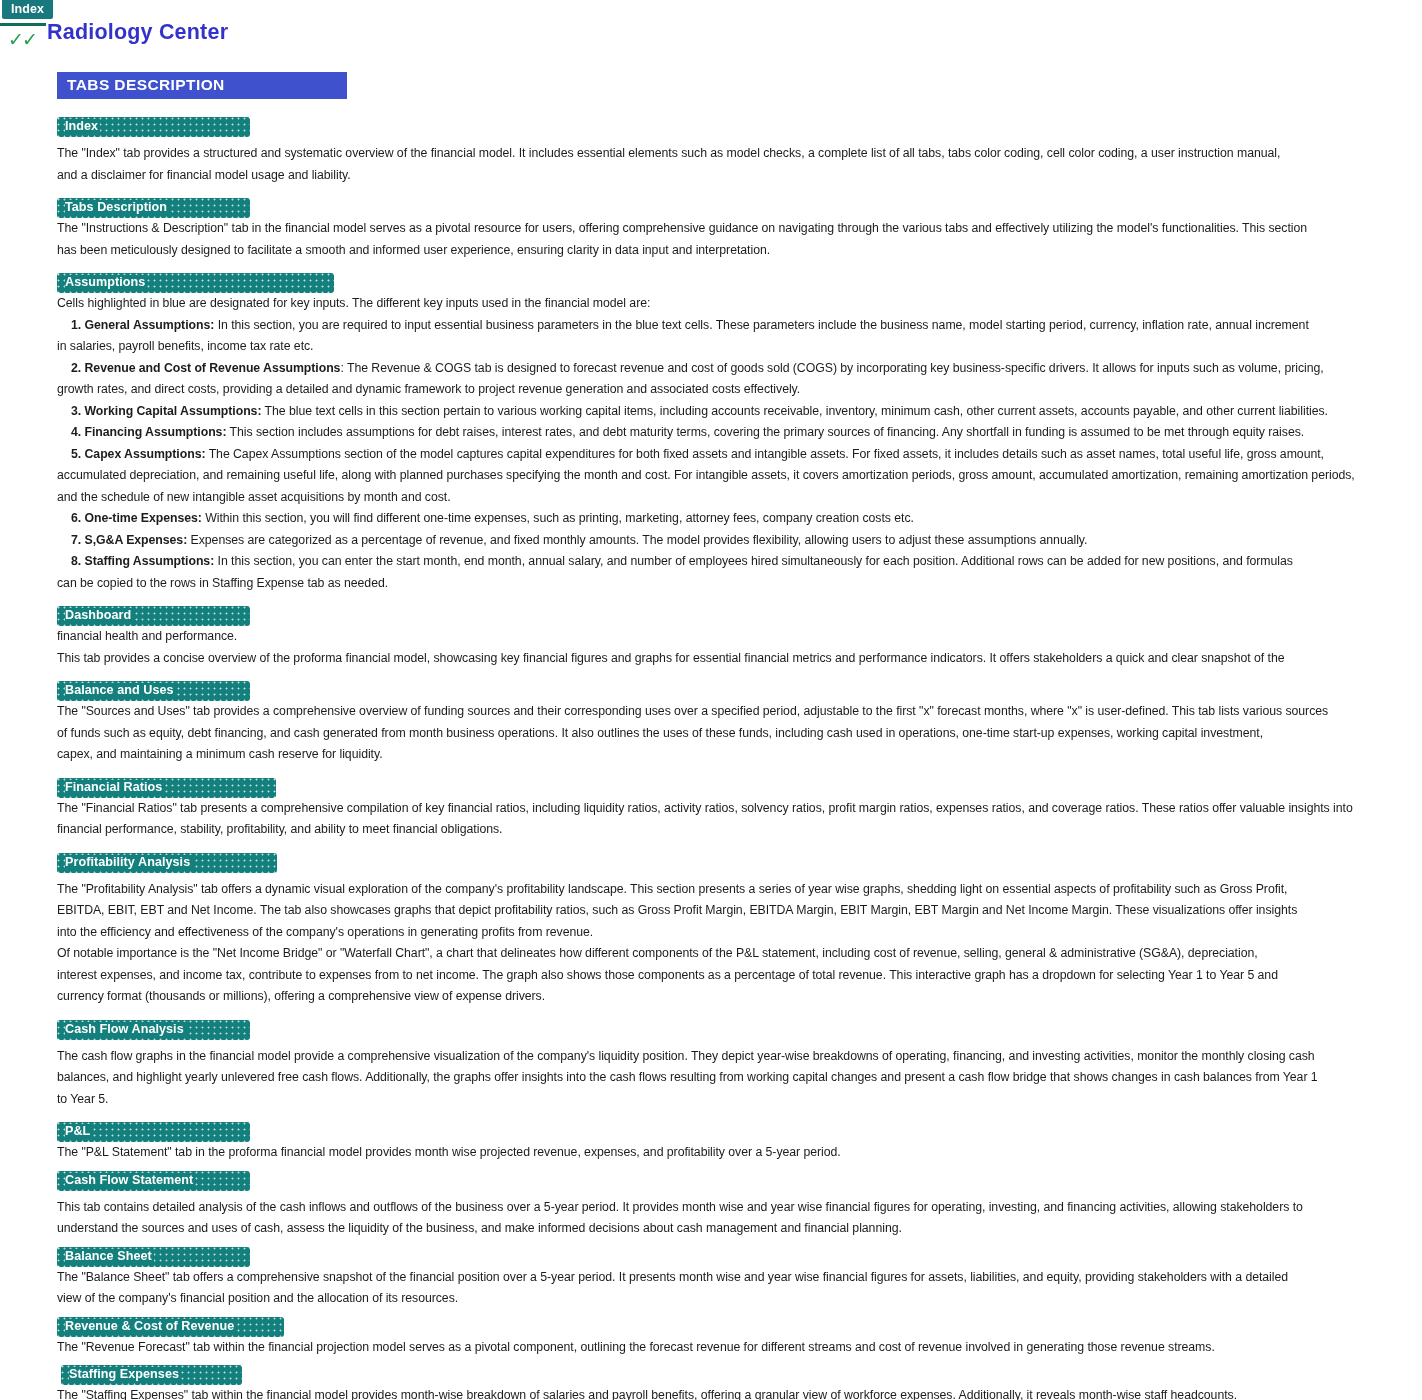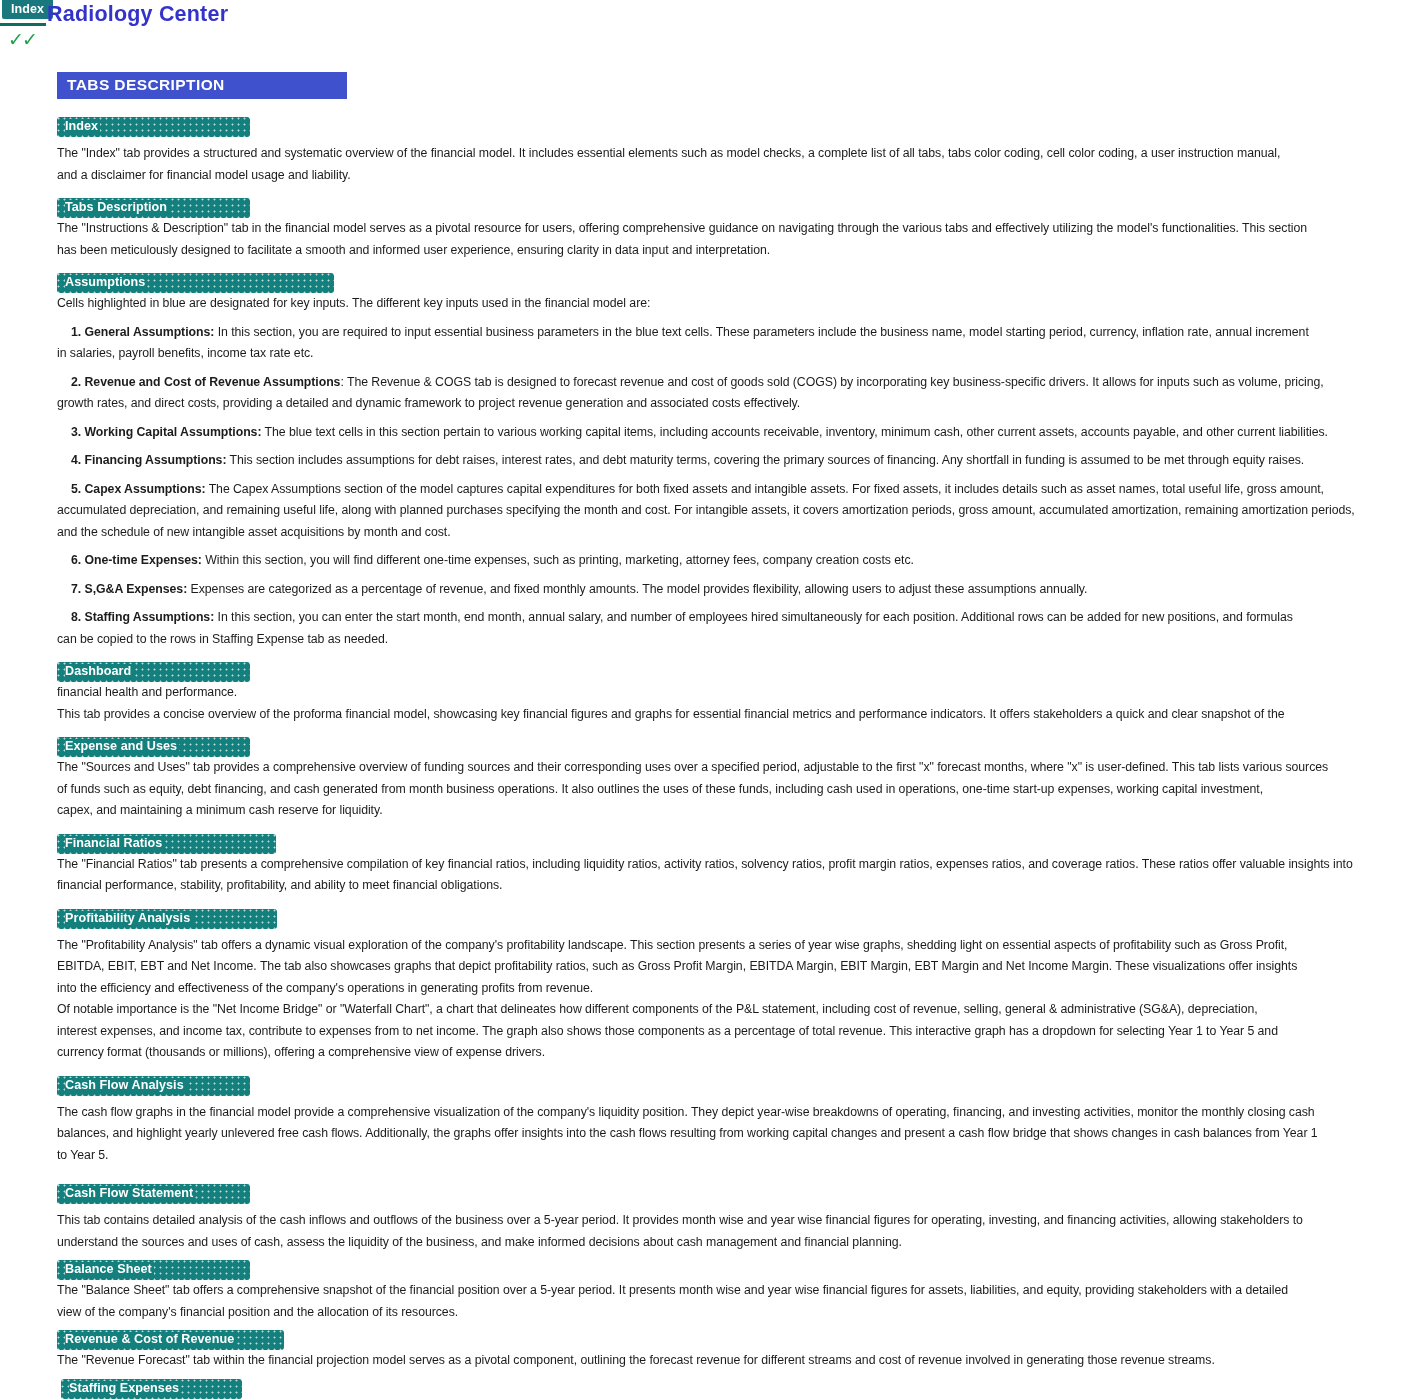--- a/index.html
+++ b/index.html
@@ -50,21 +50,21 @@
     color: #21a04a;
     font-size: 19px;
     line-height: 19px;
     letter-spacing: -2px;
     font-weight: bold;
     font-family: "DejaVu Sans", sans-serif;
   }
   #page-title {
     position: absolute;
     left: 47px;
-    top: 2px;
+    top: 20px;
     color: #3333cc;
     font-size: 21.5px;
     font-weight: bold;
     letter-spacing: 0.2px;
     font-family: "Liberation Sans", sans-serif;
   }
 
   
   #banner-wrap {
     padding-left: 57px;
@@ -112,21 +112,21 @@
     padding-right: 2px;
   }
   .body {
     font-size: 12.3px;
     line-height: 21.5px;
     color: #1c1c1c;
     letter-spacing: -0.05px;
     white-space: nowrap;
   }
   .body .ln { display: block; }
-  .body .ln.ind1 { padding-left: 14px; margin-top: 7px; }
+  .body .ln.ind1 { padding-left: 14px; }
   .gap-sm { height: 6px; }
   .gap-md { height: 11px; }
   b.t { font-weight: bold; }
 </style>
 </head>
 <body>
 
 <div id="topbar">
   <div id="index-tab">Index</div>
   <div id="index-tab-underline"></div>
@@ -191,21 +191,21 @@
     <div class="label" style="width:193px"><span class="label-text">Dashboard</span></div>
     <div class="body">
       <span class="ln">financial health and performance.</span>
       <span class="ln">This tab provides a concise overview of the proforma financial model, showcasing key financial figures and graphs for essential financial metrics and performance indicators. It offers stakeholders a quick and clear snapshot of the</span>
     </div>
   </div>
 
   <div class="gap-md"></div>
 
   <div class="section">
-    <div class="label" style="width:193px"><span class="label-text">Expense and Uses</span></div>
+    <div class="label" style="width:193px"><span class="label-text">Balance and Uses</span></div>
     <div class="body">
       <span class="ln">The "Sources and Uses" tab provides a comprehensive overview of funding sources and their corresponding uses over a specified period, adjustable to the first "x" forecast months, where "x" is user-defined. This tab lists various sources</span>
       <span class="ln">of funds such as equity, debt financing, and cash generated from month business operations. It also outlines the uses of these funds, including cash used in operations, one-time start-up expenses, working capital investment,</span>
       <span class="ln">capex, and maintaining  a minimum cash reserve for liquidity.</span>
     </div>
   </div>
 
   <div class="gap-md"></div>
 
   <div class="section">
@@ -238,20 +238,26 @@
     <div class="gap-sm"></div>
     <div class="body">
       <span class="ln">The cash flow graphs in the financial model provide a comprehensive visualization of the company's liquidity position. They depict year-wise breakdowns of operating, financing, and investing activities, monitor the monthly closing cash</span>
       <span class="ln">balances, and highlight yearly unlevered free cash flows. Additionally, the graphs offer insights into the cash flows resulting from working capital changes and present a cash flow bridge that shows changes in cash balances from Year 1</span>
       <span class="ln">to Year 5.</span>
     </div>
   </div>
 
   <div class="gap-md"></div>
 
+  <div class="section">
+    <div class="label" style="width:193px"><span class="label-text">P&amp;L</span></div>
+    <div class="body">
+      <span class="ln">The "P&amp;L Statement" tab in the proforma financial model provides month wise projected revenue, expenses, and profitability over a 5-year period.</span>
+    </div>
+  </div>
 
   <div class="gap-sm"></div>
 
   <div class="section">
     <div class="label" style="width:193px"><span class="label-text">Cash Flow Statement</span></div>
     <div class="gap-sm"></div>
     <div class="body">
       <span class="ln">This tab contains detailed analysis of the cash inflows and outflows of the business over a 5-year period. It provides month wise and year wise financial figures for operating, investing, and financing activities, allowing stakeholders to</span>
       <span class="ln">understand the sources and uses of cash, assess the liquidity of the business, and make informed decisions about cash management and financial planning.</span>
     </div>

